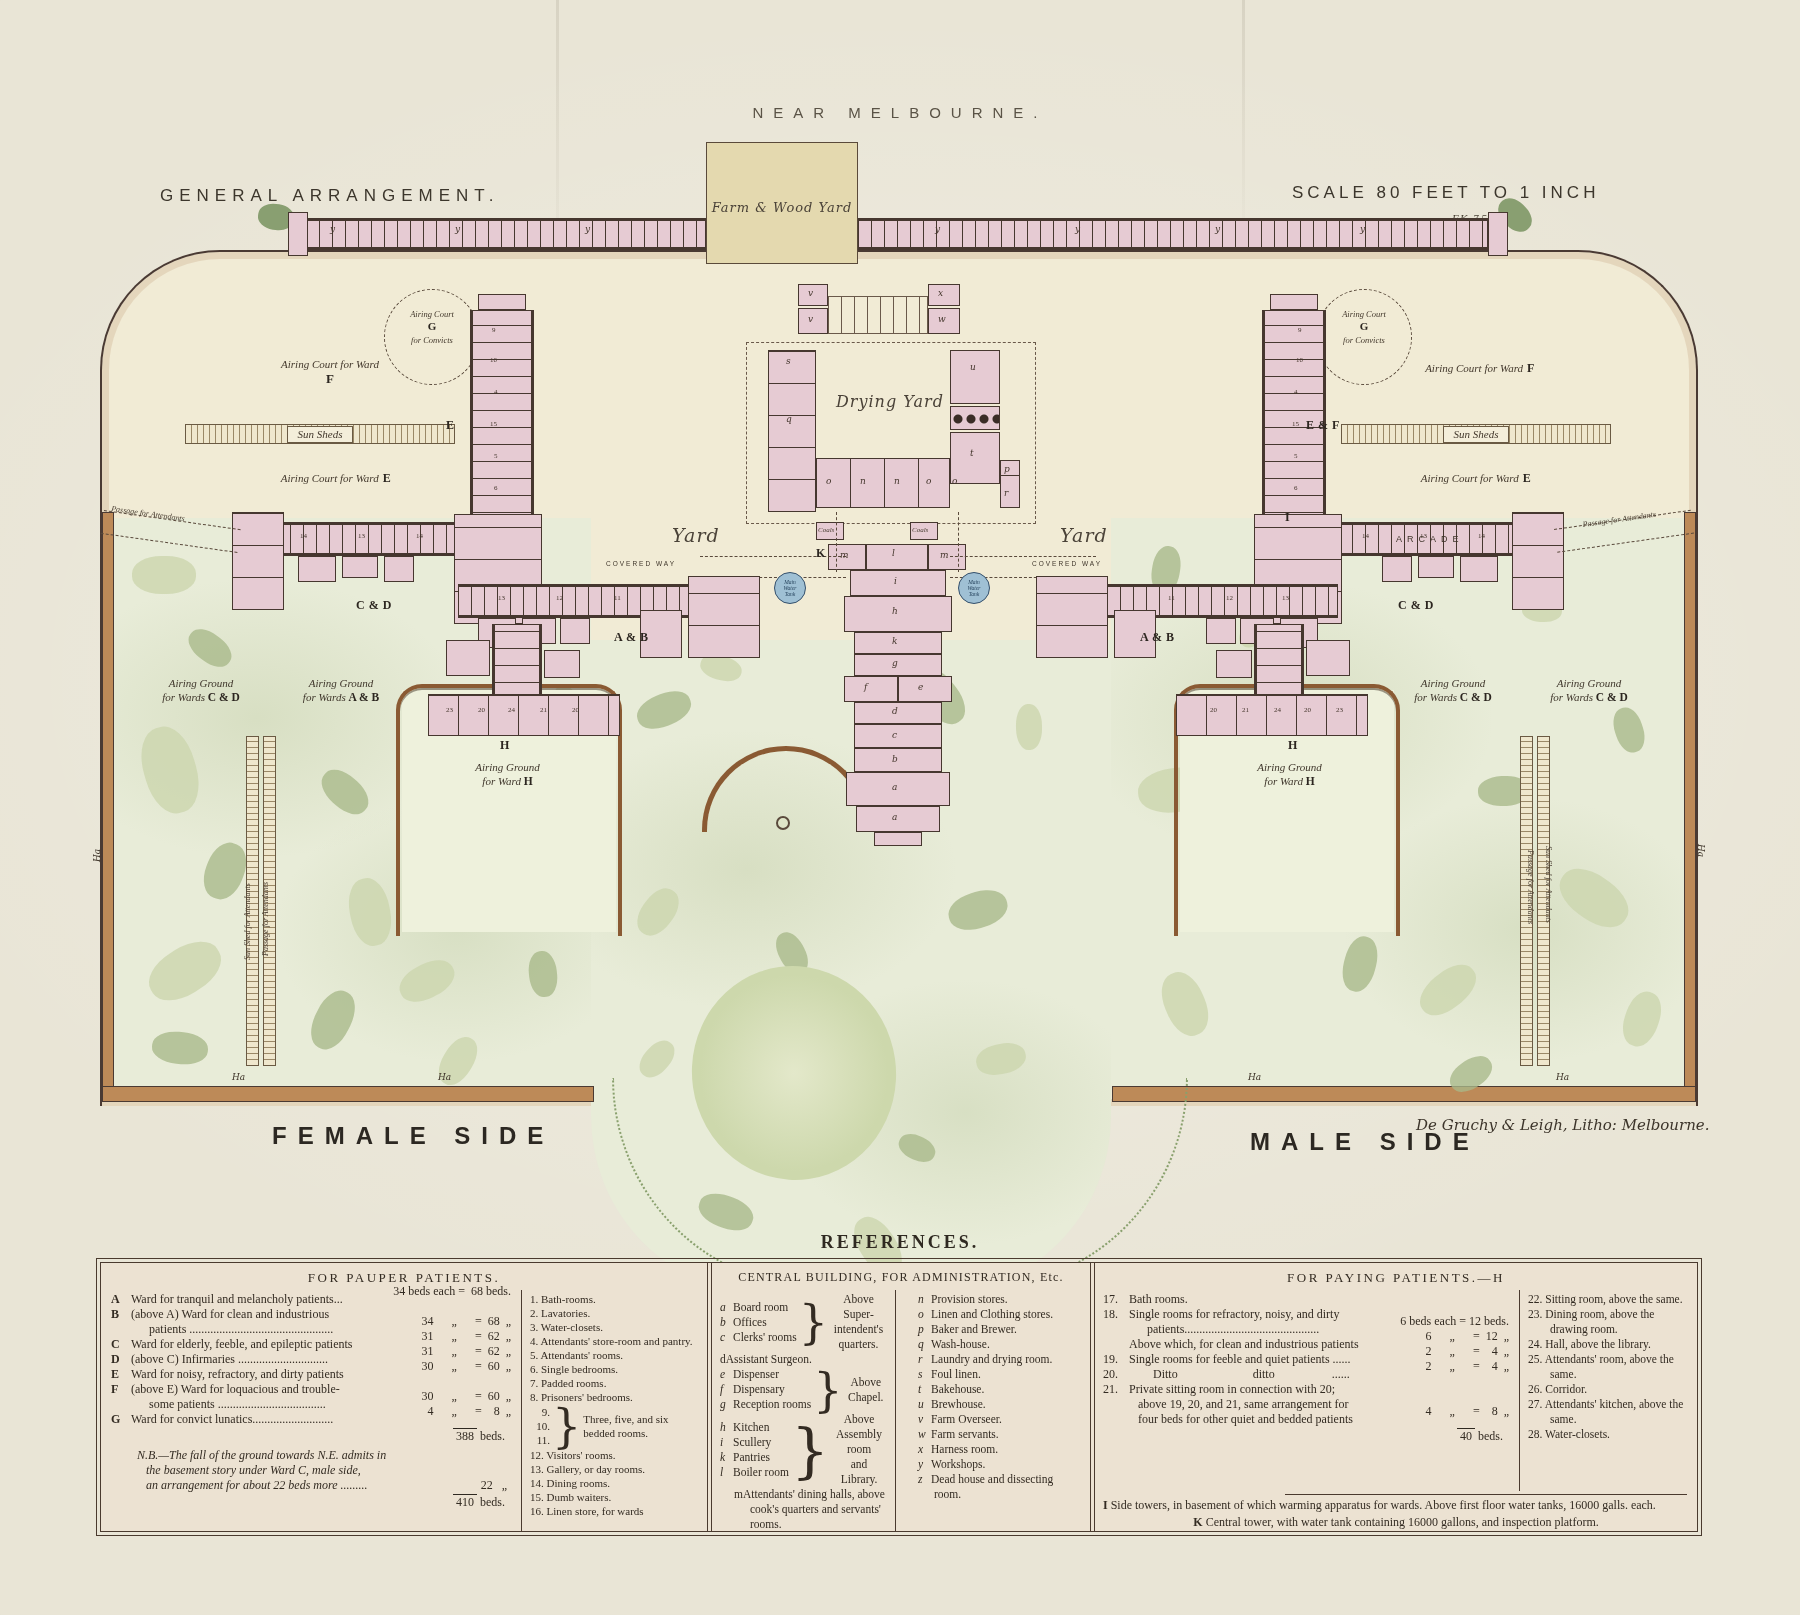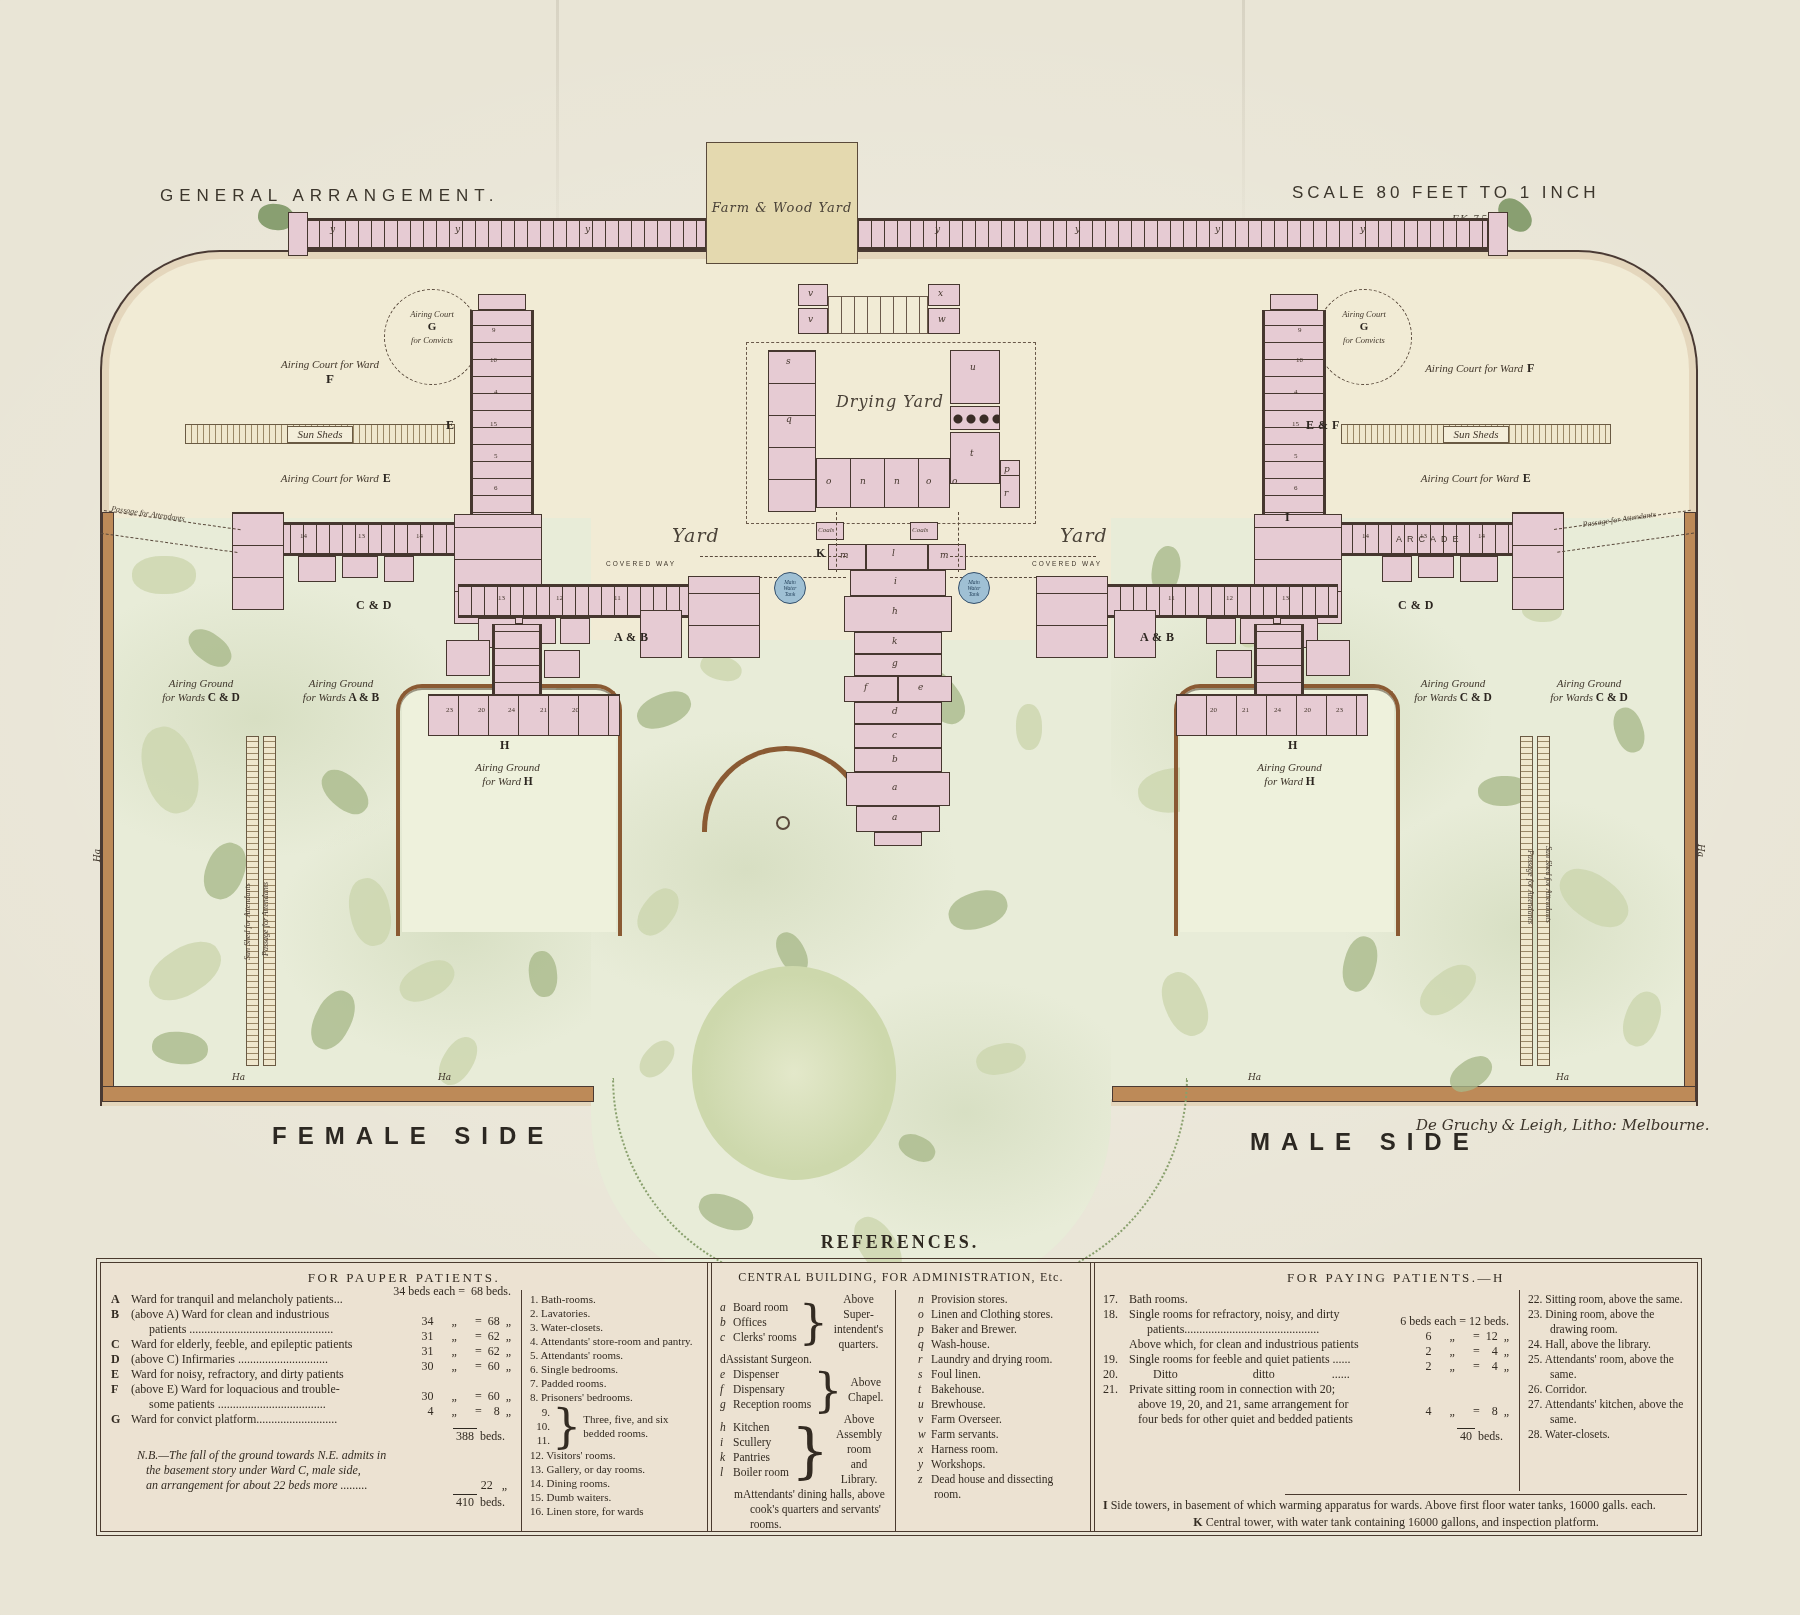--- a/index.html
+++ b/index.html
@@ -104,20 +104,21 @@
   .ikrule{border-top:1px solid #4a3a2e;margin:3px 10px 2px 190px;}
   .krow{text-align:center;}
 </style>
 </head>
 <body>
 
 <div class="sheet">
   <div class="crease" style="left:556px;top:0;height:300px"></div>
   <div class="crease" style="left:1242px;top:0;height:260px"></div>
 
+  <div id="title-sub">NEAR MELBOURNE.</div>
   <div id="ga">GENERAL ARRANGEMENT.</div>
   <div id="scale">SCALE 80 FEET TO 1 INCH</div>
   <div id="fk">F.K. 7 57</div>
 
   <div id="plan">
 
     <div class="bound" style="left:100px;top:250px;width:1598px;height:856px"></div>
     <div class="garden" style="left:113px;top:518px;width:478px;height:572px"></div>
     <div class="garden rounded-bot" style="left:591px;top:640px;width:520px;height:656px"></div>
     <div class="garden" style="left:1111px;top:518px;width:576px;height:572px"></div>
@@ -503,21 +504,21 @@
 
               <div class="prow">
                 <span class="pk">F</span>
                 <span class="l1">(above E) Ward for loquacious and trouble-</span>
                 <span class="l2">      some patients ....................................</span>
                 <span class="nums">30      „      =  60  „</span>
               </div>
 
               <div class="prow">
                 <span class="pk">G</span>
-                <span class="l1">Ward for convict platform...........................</span>
+                <span class="l1">Ward for convict lunatics...........................</span>
 
                 <span class="nums">  4      „      =    8  „</span>
               </div>
             </div>
           <div class="totline"><span class="over">388</span><span> beds.</span></div>
           <div class="nb">
             <span class="l1">N.B.—The fall of the ground towards N.E. admits in</span>
             <span class="l2">   the basement story under Ward C, male side,</span>
             <span class="l3">   an arrangement for about 22 beds more .........</span>
             <span class="nbnum">22   „</span>

